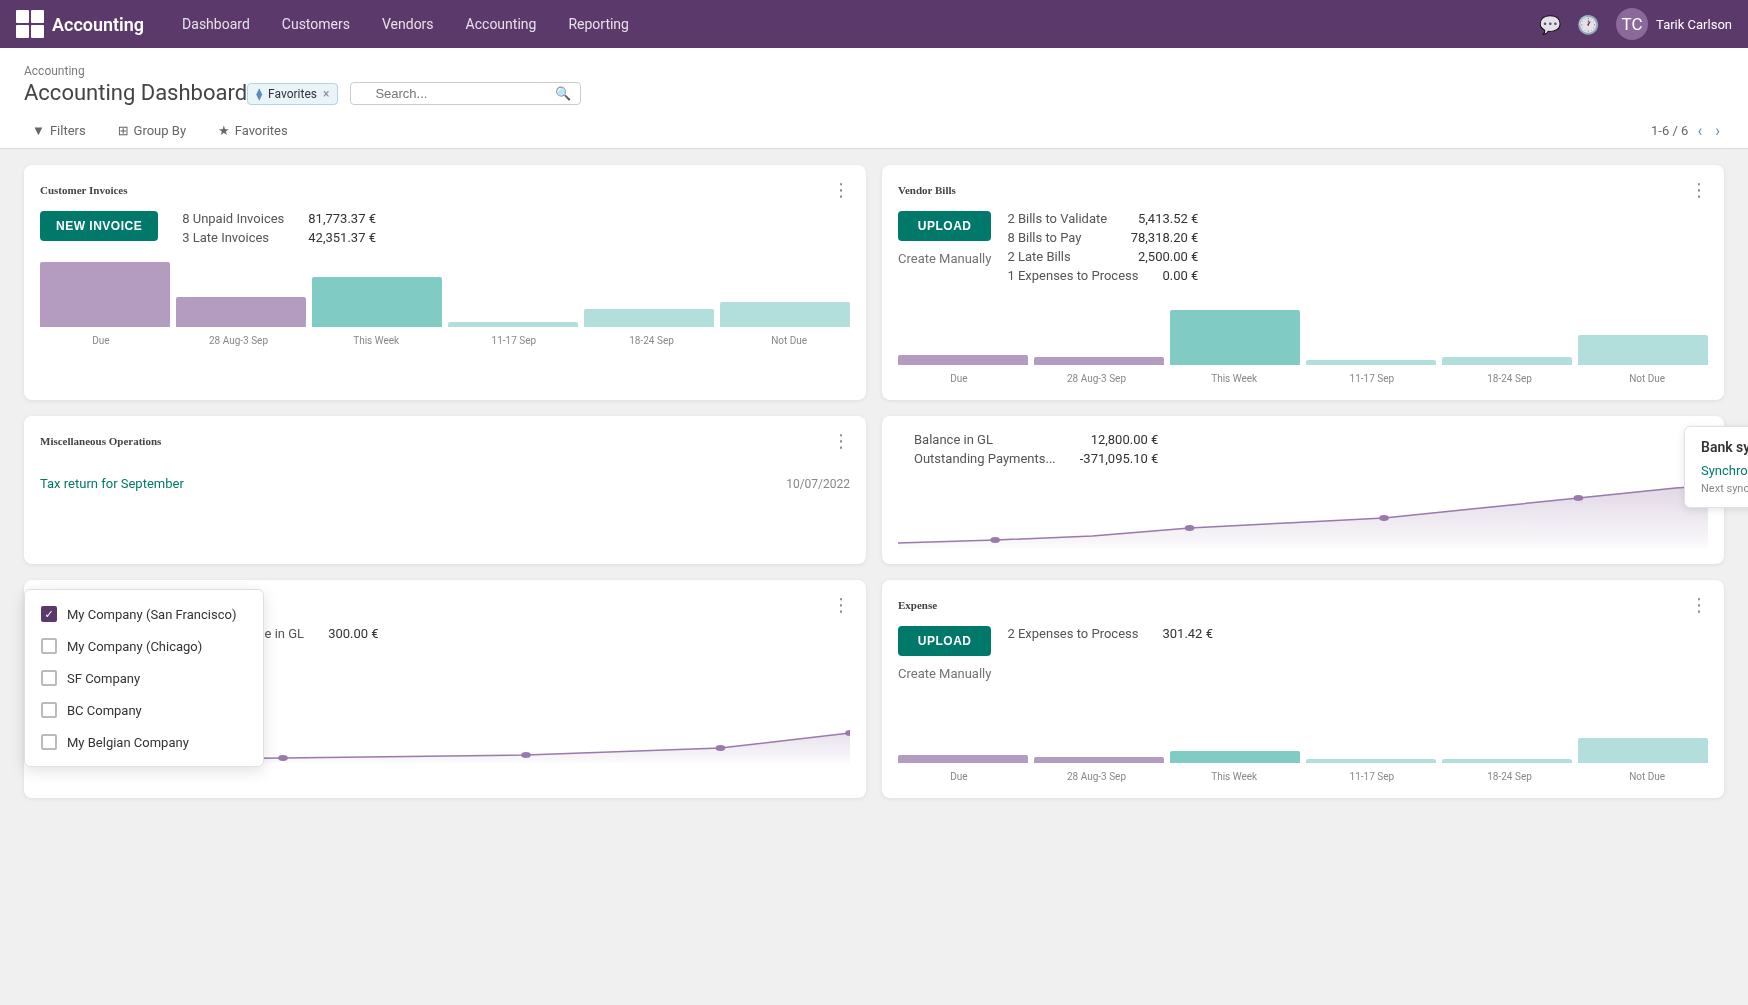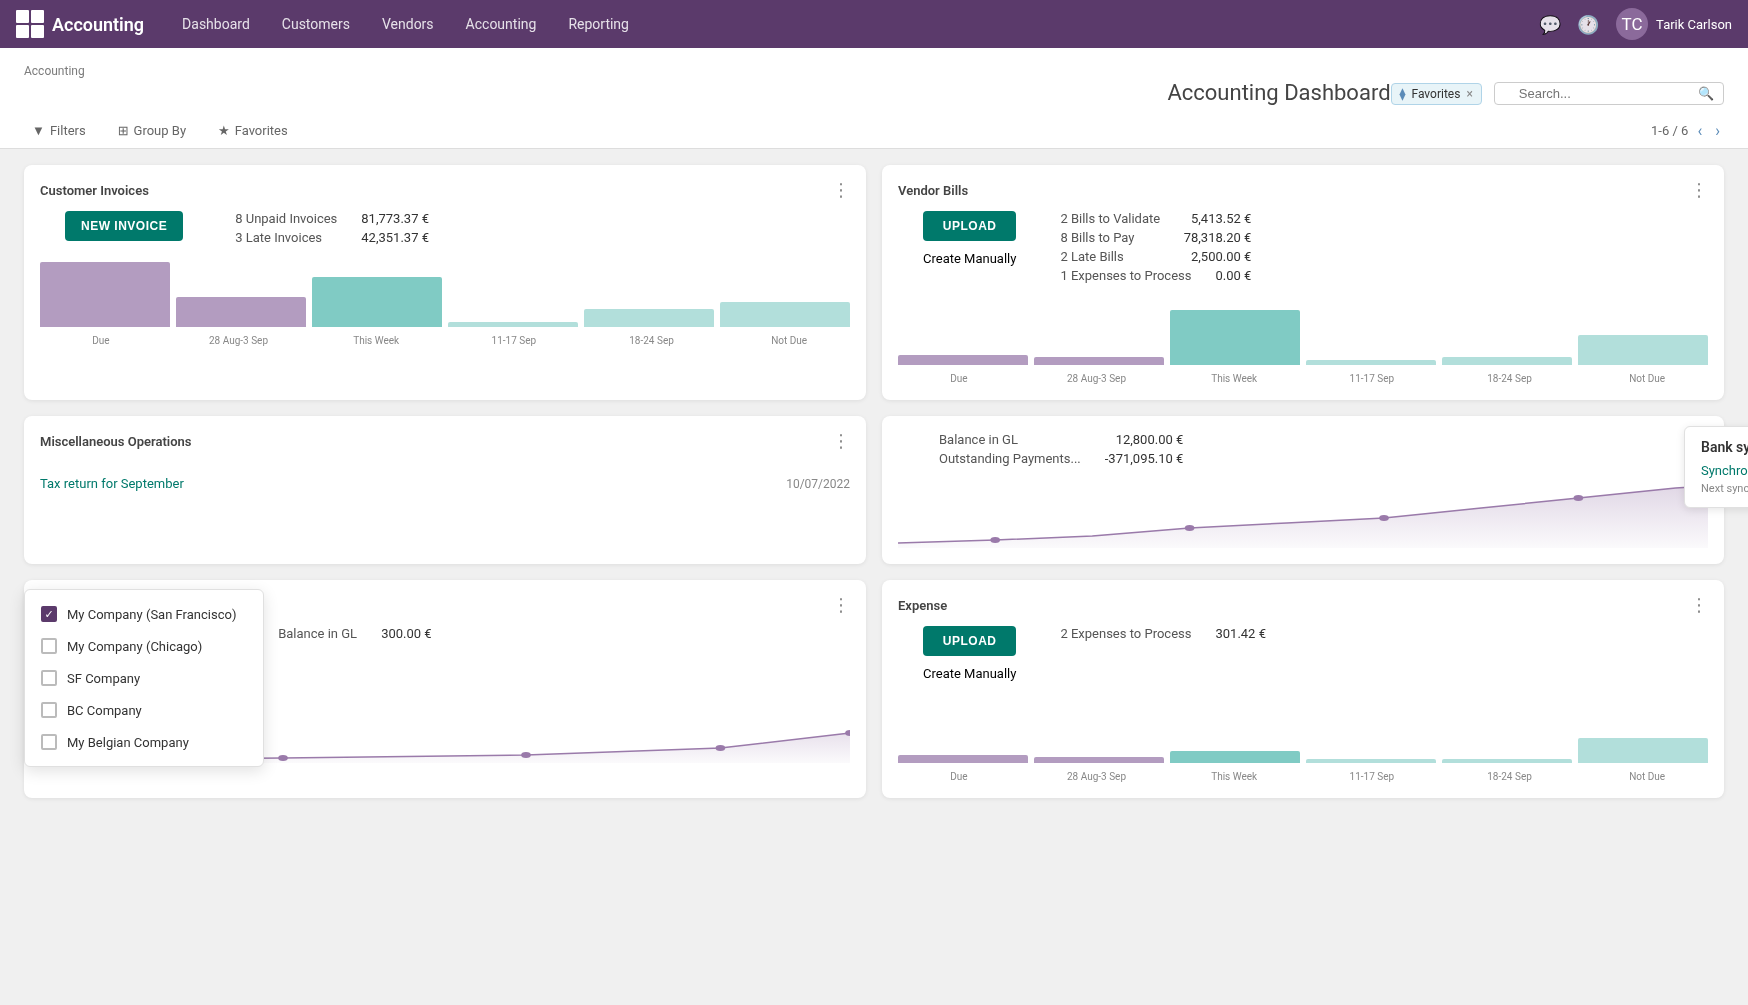--- a/index.html
+++ b/index.html
@@ -78,21 +78,21 @@
       padding: 8px 24px 0;
       border-bottom: 1px solid #ddd;
     }
     .breadcrumb {
       font-size: 12px;
       color: #7c7c7c;
       padding: 8px 0 2px;
     }
     .page-title-row {
       display: flex;
-      justify-content: flex-end;
+      justify-content: flex-start;
       align-items: flex-end;
       padding-bottom: 8px;
     }
     .page-title {
       font-size: 22px;
       font-weight: 400;
       color: #444;
     }
     .header-right {
       display: flex;
@@ -183,23 +183,24 @@
       box-shadow: 0 1px 4px rgba(0,0,0,0.08);
       position: relative;
     }
     .card-header {
       display: flex;
       justify-content: space-between;
       align-items: center;
       margin-bottom: 12px;
     }
     .card-title {
-      font-size: 13px;
+      font-size: 11px;
       font-weight: 600;
       color: #444;
+      font-family: Liberation Serif, serif;
     }
     .card-menu {
       cursor: pointer;
       color: #888;
       font-size: 18px;
       line-height: 1;
     }
 
     
     .btn-teal {
@@ -208,21 +209,21 @@
       border: none;
       border-radius: 4px;
       padding: 8px 16px;
       font-size: 12px;
       font-weight: 600;
       cursor: pointer;
       letter-spacing: 0.5px;
       text-transform: uppercase;
     }
     .link-teal {
-      color: #000000;
+      color: #737373;
       cursor: pointer;
       font-size: 13px;
       margin-top: 6px;
       display: block;
     }
 
     .card-stats {
       display: flex;
       flex-direction: column;
       gap: 4px;
@@ -271,22 +272,21 @@
       flex: 1;
       text-align: center;
       font-size: 10px;
       color: #888;
     }
 
     
     .card-content-row {
       display: flex;
       align-items: flex-start;
-      gap: 28px;
-      margin-left: 25px;
+      gap: 0;
     }
     .card-actions { display: flex; flex-direction: column; gap: 4px; }
 
     
     .line-chart-area {
       height: 70px;
       position: relative;
       margin-top: 12px;
     }
 

